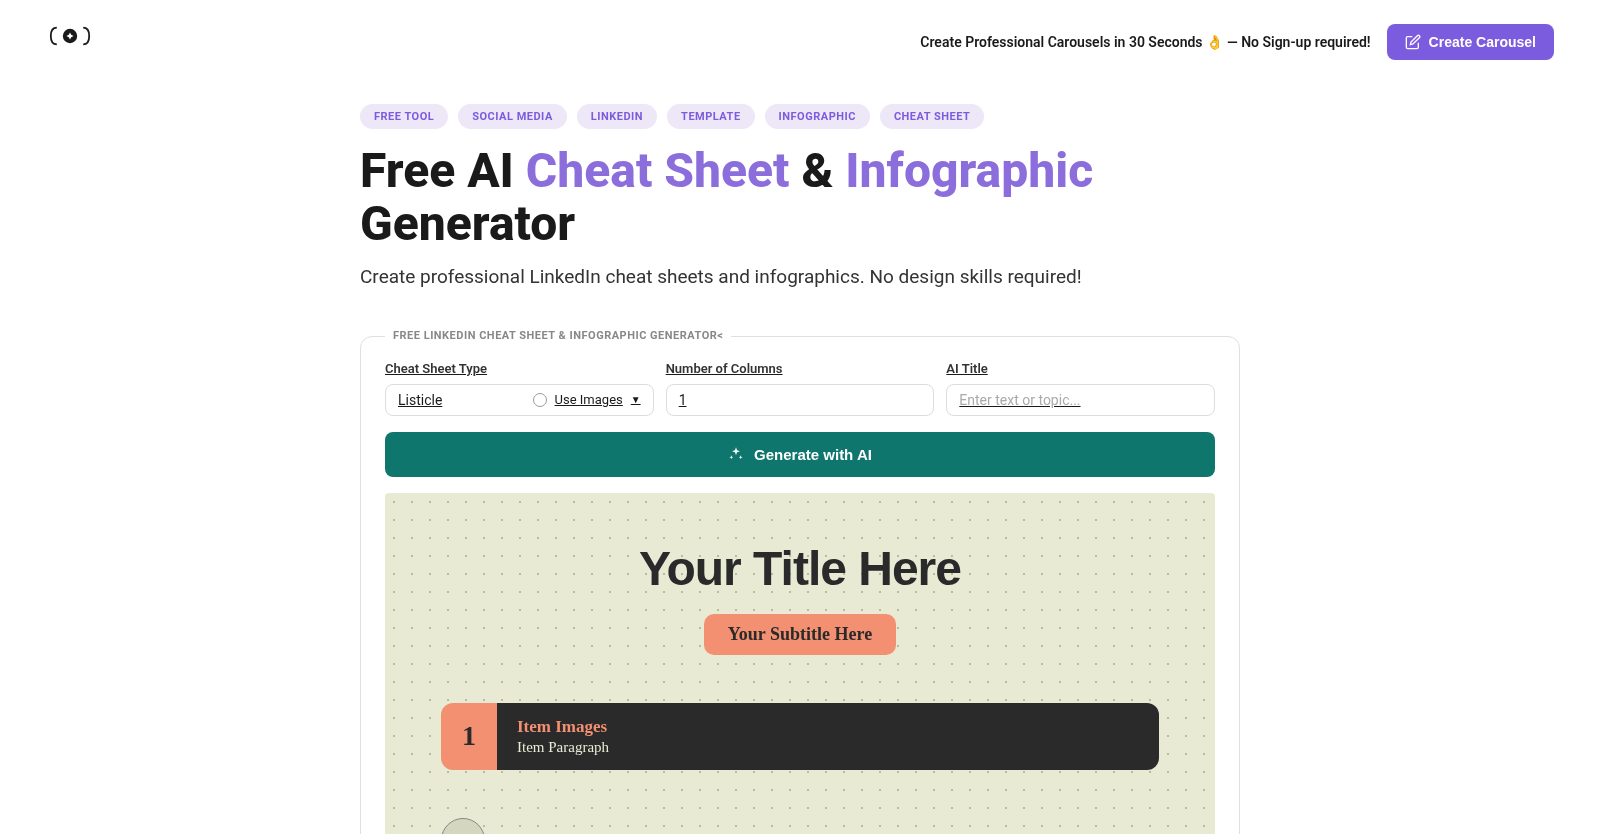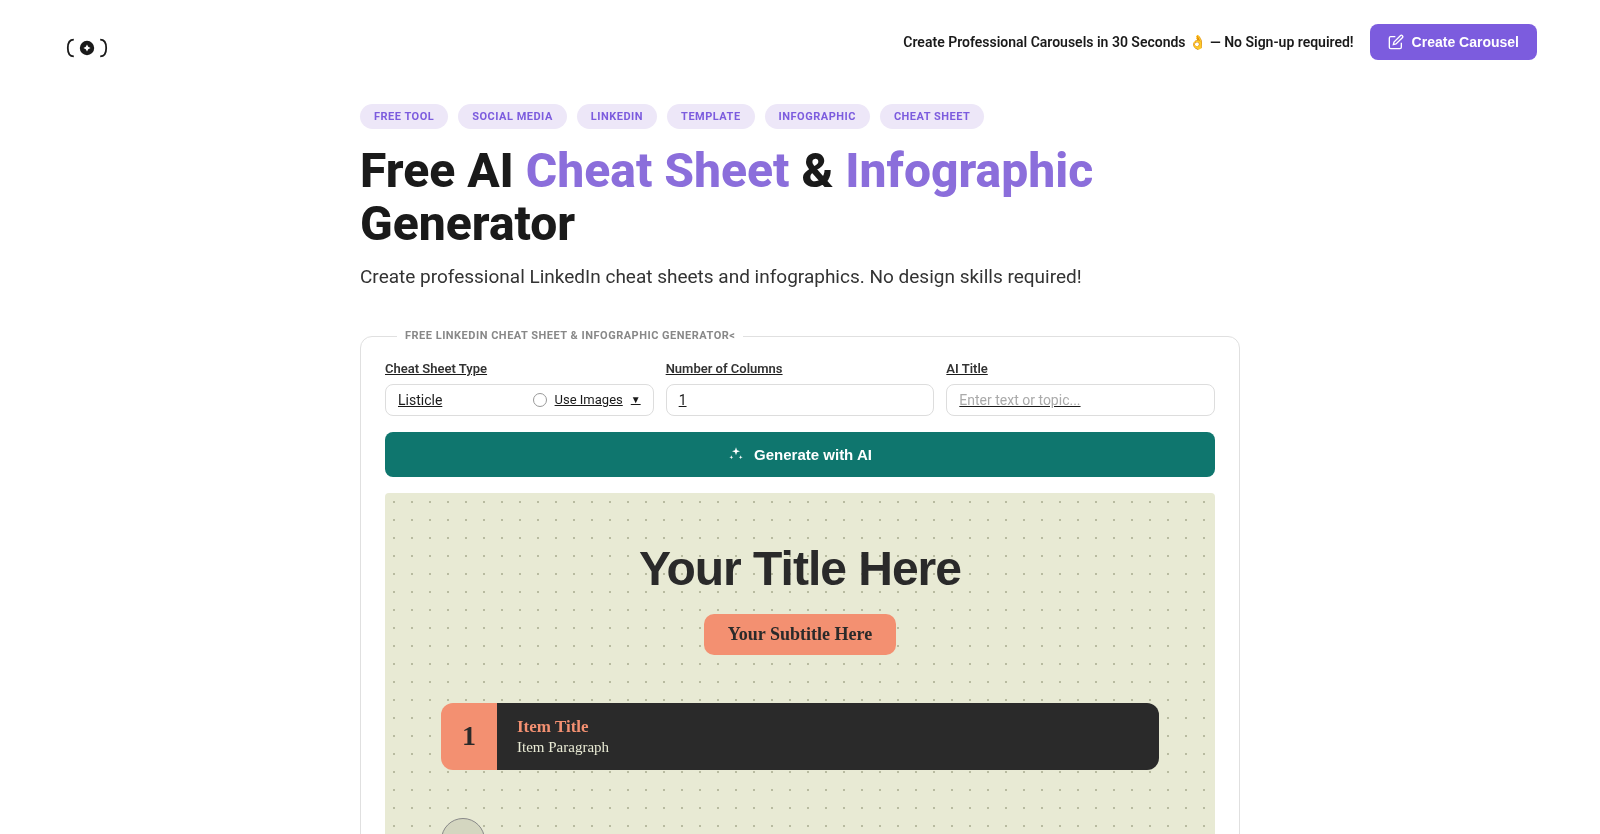--- a/index.html
+++ b/index.html
@@ -1,34 +1,34 @@
 <!DOCTYPE html>
 <html><head>
   <meta charset="utf-8">
   <style>
     * { margin: 0; padding: 0; box-sizing: border-box; }
     body { font-family: -apple-system, BlinkMacSystemFont, "Segoe UI", Roboto, sans-serif; background: #fff; color: #1a1a1a; }
     
-    .header { display: flex; justify-content: space-between; align-items: flex-end; padding: 24px 63px; }
+    .header { display: flex; justify-content: space-between; align-items: flex-start; padding: 24px 46px; }
     .logo { display: flex; align-items: center; gap: 2px; }
     .logo svg { width: 48px; height: 24px; }
     .header-right { display: flex; align-items: center; gap: 16px; }
     .header-tagline { font-size: 14px; font-weight: 600; color: #1a1a1a; }
     .create-btn { background: #7c5cde; color: #fff; border: none; padding: 10px 18px; border-radius: 8px; font-size: 14px; font-weight: 600; display: flex; align-items: center; gap: 8px; cursor: pointer; }
     
     .content { max-width: 880px; margin: 0 auto; padding: 20px 0 0; }
     .tags { display: flex; gap: 10px; flex-wrap: wrap; margin-bottom: 16px; }
     .tag { background: #ede7f8; color: #7c5cde; padding: 6px 14px; border-radius: 999px; font-size: 11px; font-weight: 700; letter-spacing: 0.5px; }
     
     .title { font-size: 48px; font-weight: 800; line-height: 1.1; margin-bottom: 14px; color: #1a1a1a; }
     .title .accent { color: #8b6edb; }
     .subtitle { font-size: 19px; color: #333; margin-bottom: 48px; }
     
     .generator-box { border: 1px solid #e0e0e0; border-radius: 12px; padding: 24px; position: relative; }
-    .box-label { position: absolute; top: -8px; left: 36px; background: #fff; padding: 0 8px; font-size: 11px; font-weight: 700; letter-spacing: 0.5px; color: #888; }
+    .box-label { position: absolute; top: -8px; left: 24px; background: #fff; padding: 0 8px; font-size: 11px; font-weight: 700; letter-spacing: 0.5px; color: #888; }
     
     .form-row { display: grid; grid-template-columns: 1fr 1fr 1fr; gap: 12px; margin-bottom: 16px; text-decoration: underline; }
     .form-group { display: flex; flex-direction: column; gap: 8px; }
     .form-label { font-size: 13px; font-weight: 600; color: #333; }
     .form-input { border: 1px solid #ddd; border-radius: 8px; padding: 10px 12px; font-size: 14px; display: flex; align-items: center; height: 32px; }
     .type-input { justify-content: space-between; }
     .toggle-group { display: flex; align-items: center; gap: 8px; }
     .radio-circle { width: 14px; height: 14px; border: 1.5px solid #999; border-radius: 999px; }
     .toggle-label { font-size: 13px; text-align: right; }
     .chevron { font-size: 10px; }
@@ -127,21 +127,21 @@
 
     <div class="preview">
       <h2 class="preview-title">Your Title Here</h2>
       <div class="subtitle-wrap">
         <span class="preview-subtitle">Your Subtitle Here</span>
       </div>
 
       <div class="item-card">
         <div class="item-num">1</div>
         <div class="item-body">
-          <div class="item-title">Item Title</div>
+          <div class="item-title">Item Images</div>
           <div class="item-para">Item Paragraph</div>
         </div>
       </div>
 
       <div class="footer-row">
         <div class="author">
           <div class="avatar"></div>
 
         </div>
 

